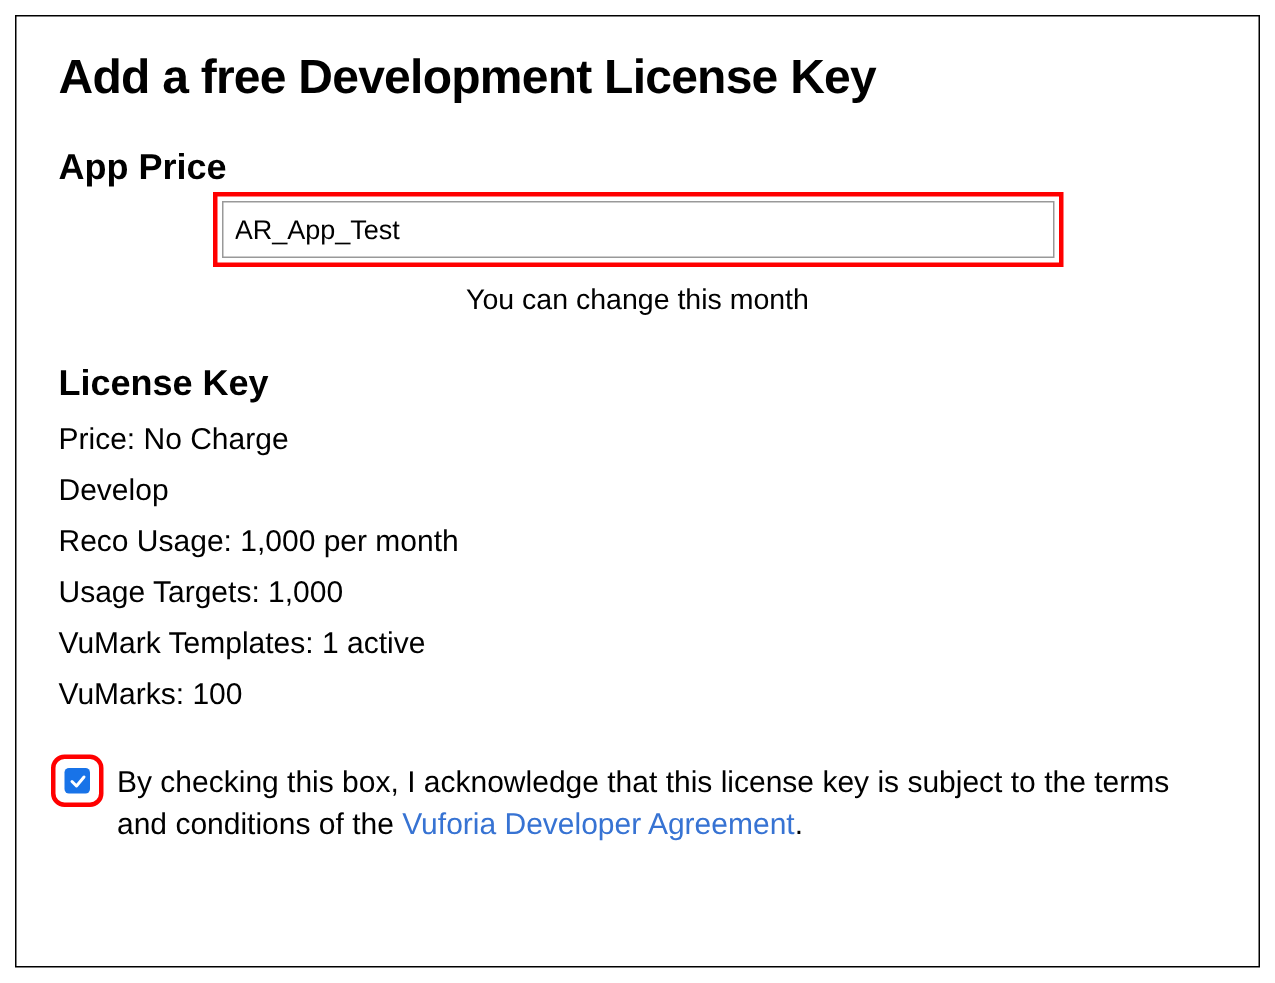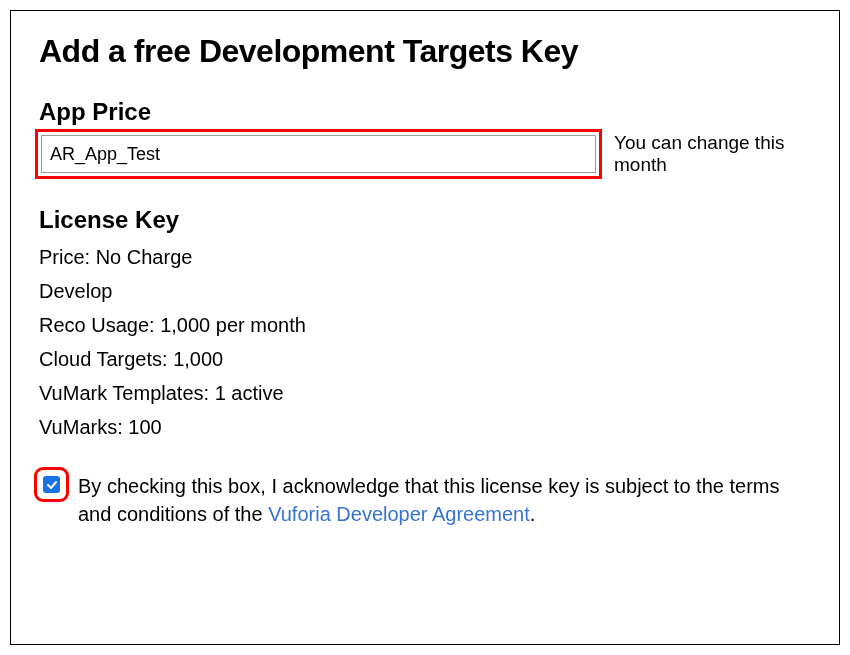--- a/index.html
+++ b/index.html
@@ -29,20 +29,21 @@
       font-size: 24px;
       font-weight: 600;
       color: #000;
       margin-bottom: 6px;
     }
     .app-name-row {
       display: flex;
       align-items: center;
       gap: 16px;
       margin-bottom: 30px;
+      flex-direction: column;
     }
     .input-wrap {
       outline: 3px solid #ff0000;
       outline-offset: 1px;
       padding: 2px;
     }
     .app-name-input {
       width: 555px;
       height: 38px;
       border: 1px solid #999;
@@ -118,36 +119,36 @@
       padding: 3px;
     }
     .btn-confirm {
       background: linear-gradient(to bottom, #f5f5f5, #d8d8d8);
     }
   </style>
 </head>
 <body>
 
 <div class="container">
-  <h1 class="page-title">Add a free Development Targets Key</h1>
+  <h1 class="page-title">Add a free Development License Key</h1>
 
   <div class="section-label">App Price</div>
   <div class="app-name-row">
     <div class="input-wrap">
       <input type="text" class="app-name-input" value="AR_App_Test" style="">
     </div>
     <div class="hint-text">You can change this month</div>
   </div>
 
   <div class="section-label">License Key</div>
   <div class="details-list">
     <div>Price: No Charge</div>
     <div>Develop</div>
     <div>Reco Usage: 1,000 per month</div>
-    <div>Cloud Targets: 1,000</div>
+    <div>Usage Targets: 1,000</div>
     <div>VuMark Templates: 1 active</div>
     <div>VuMarks: 100</div>
   </div>
 
   <div class="agreement-row">
     <div class="checkbox-wrap">
       <div class="checkbox">
         <svg viewBox="0 0 12 12">
           <path d="M2 6 L5 9 L10 3" stroke="#fff" stroke-width="2" fill="none" stroke-linecap="round" stroke-linejoin="round"></path>
         </svg>

